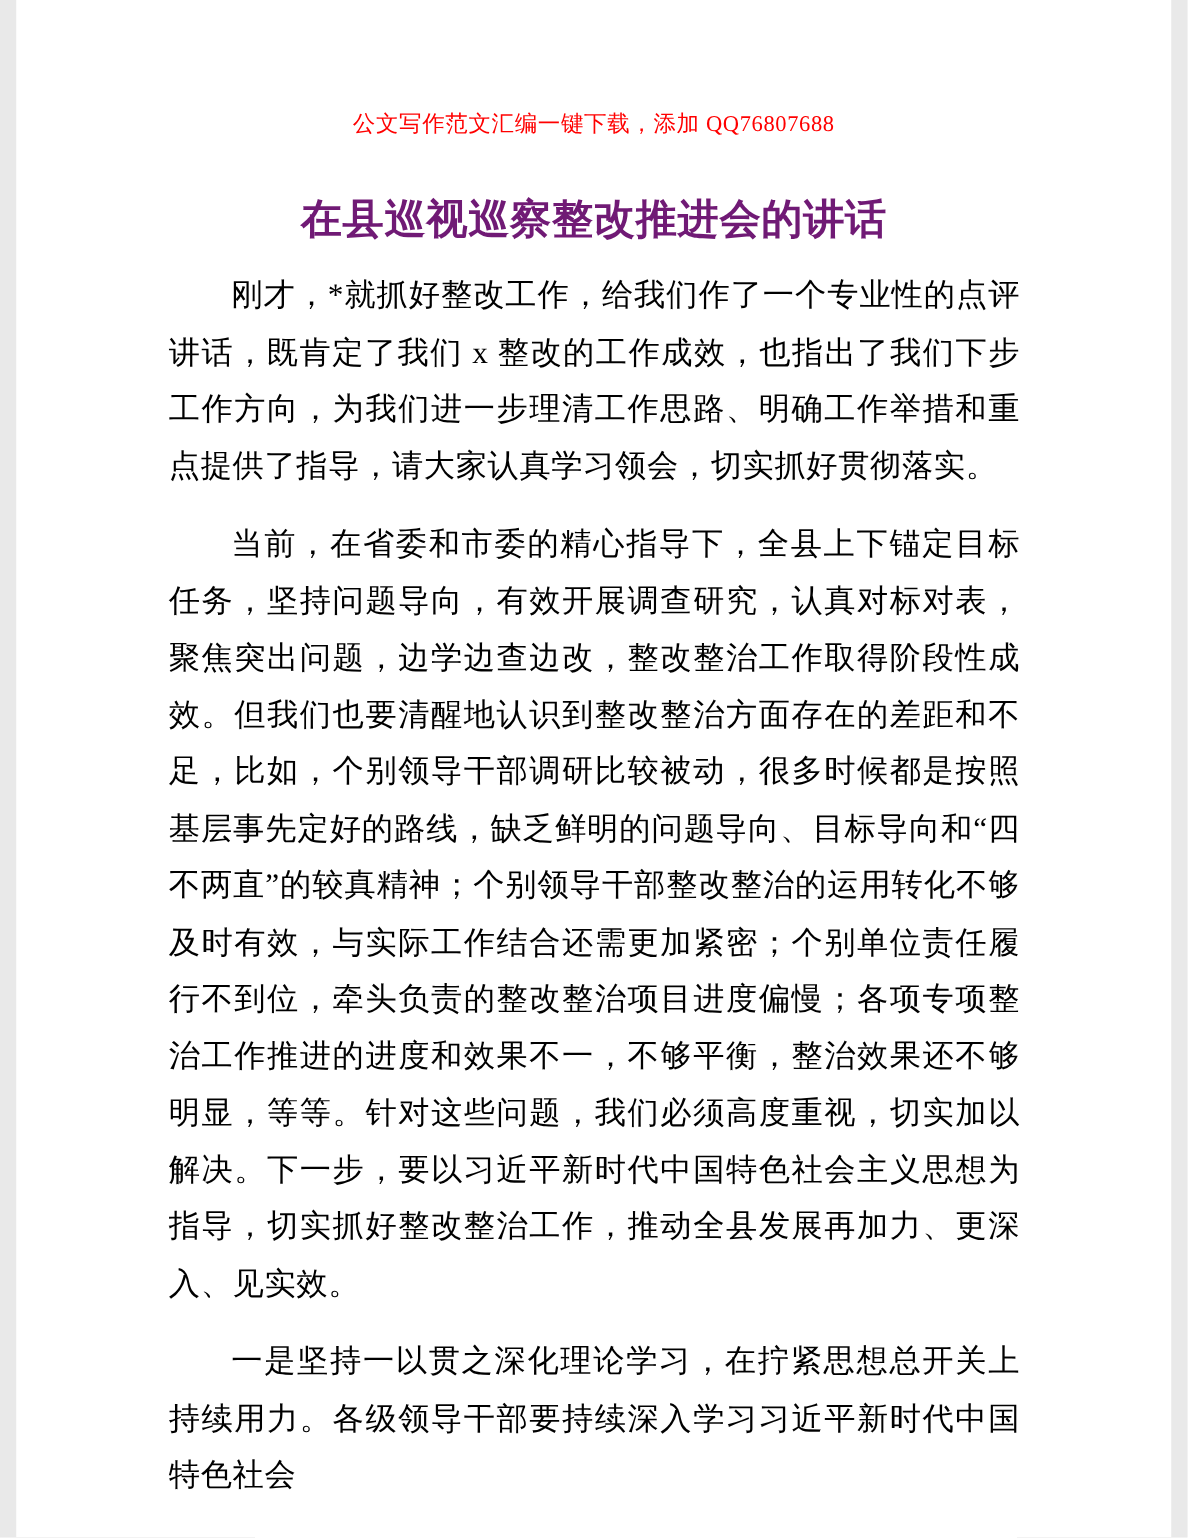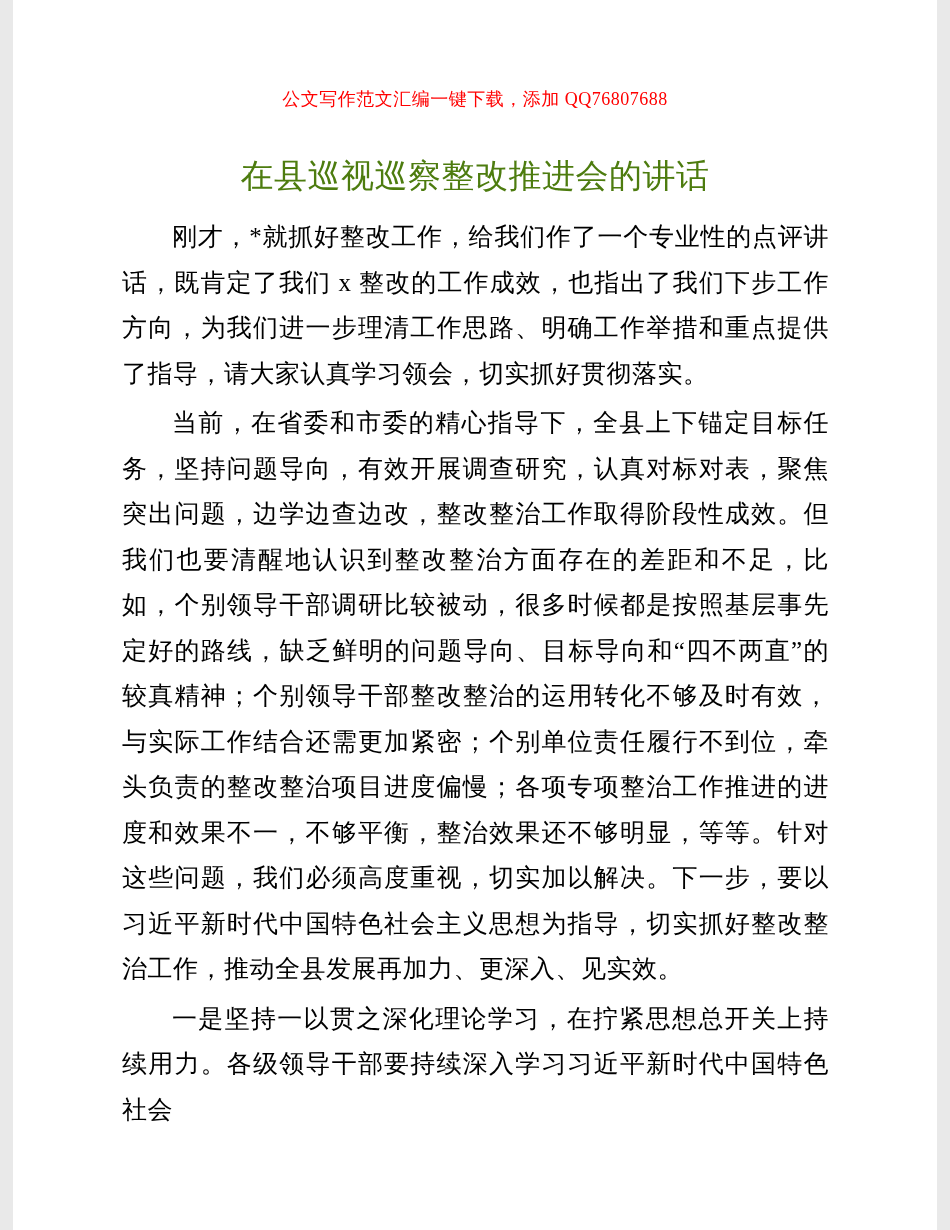--- a/index.html
+++ b/index.html
@@ -28,32 +28,32 @@
     margin-top: 88px;
     text-align: center;
     font-size: 18px;
     line-height: 22px;
     letter-spacing: 0.5px;
   }
   .doc-title {
     margin: 46px 0 0 0;
     text-align: center;
     font-size: 33px;
-    font-weight: normal;
-    color: #4d7c0f;
+    font-weight: bold;
+    color: #701a75;
     line-height: 40px;
     letter-spacing: 0.5px;
   }
   .doc-body {
     margin-top: 18px;
     padding: 0 104px 0 105px;
     color: #000000;
   }
   .doc-body p {
-    margin: 4px;
+    margin: 17px;
     font-size: 25px;
     line-height: 45.5px;
     text-align: justify;
     text-justify: inter-ideograph;
     text-indent: 2em;
     letter-spacing: 0.5px;
   }
   .doc-body p strong {
     font-weight: normal;
   }

